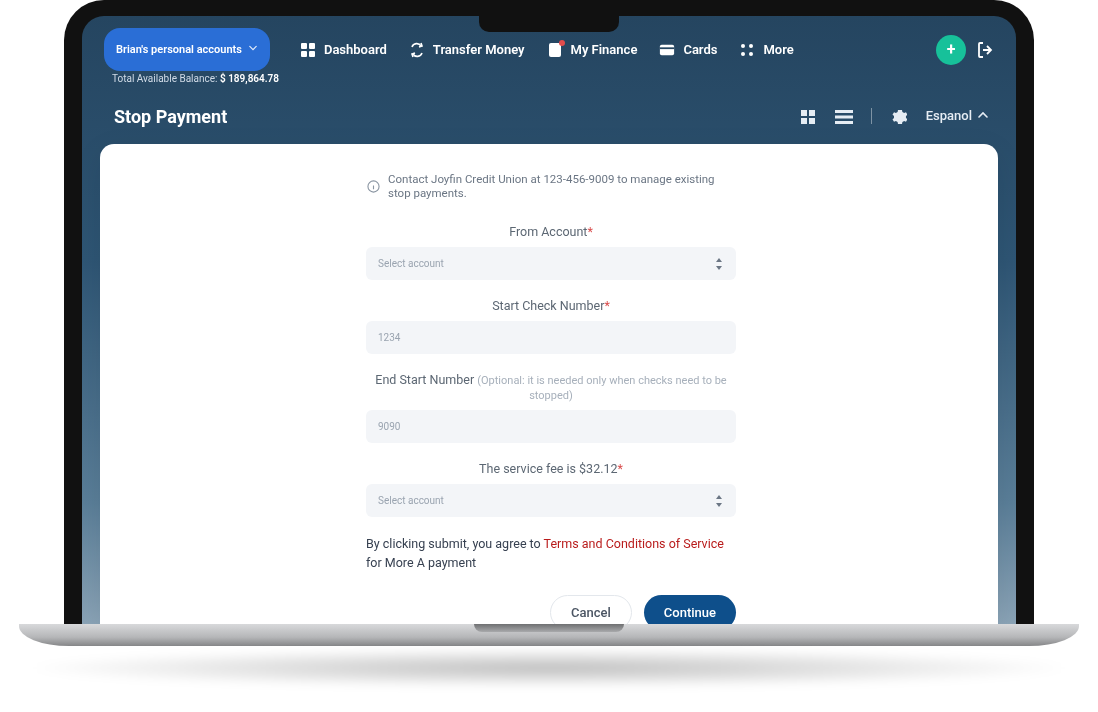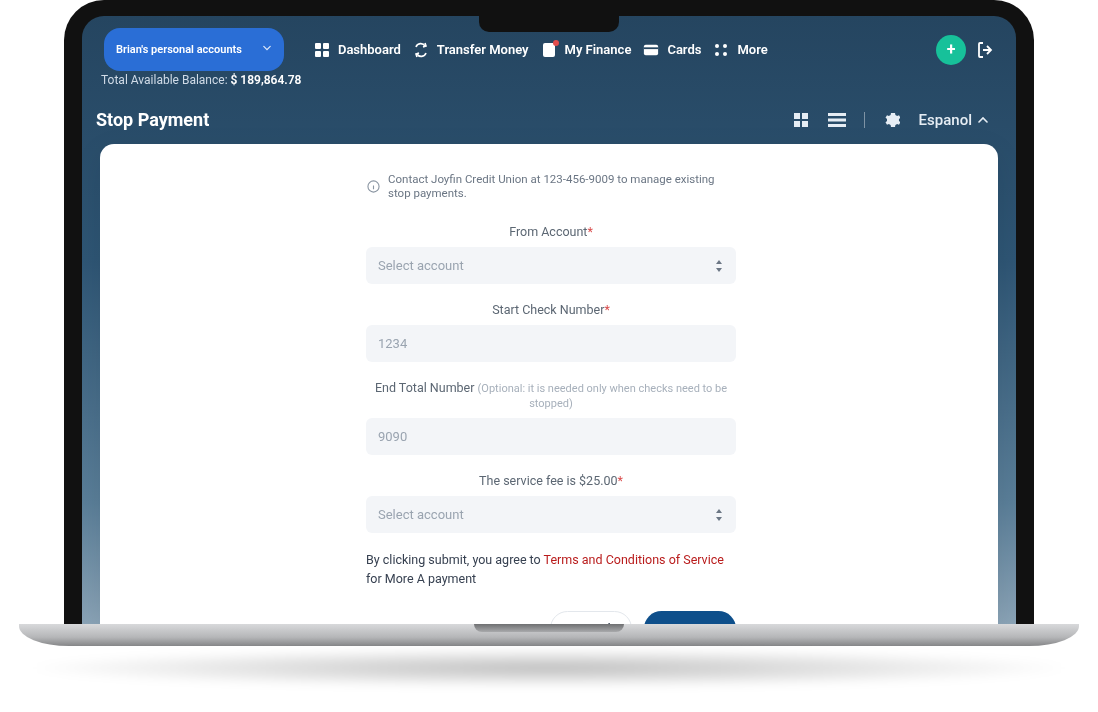--- a/index.html
+++ b/index.html
@@ -84,75 +84,75 @@
     gap: 10px;
   }
   .account-pill {
     background: #2a6ed6;
     border-radius: 16px;
     padding: 15px 12px;
     font-size: 11px;
     font-weight: 600;
     display: flex;
     align-items: flex-start;
-    gap: 20px;
+    gap: 6px;
     white-space: nowrap;
   }
   .account-pill .plus {
     width: 10px; height:10px; display:inline-flex; align-items:center; justify-content:center;
     font-size:10px; opacity:.85;
   }
   .nav-items {
     display: flex;
     align-items: center;
-    gap: 12px;
+    gap: 22px;
     margin-left: 20px;
   }
   .nav-item {
     display: flex;
     align-items: center;
     gap: 8px;
     font-weight: 600;
     font-size: 13px;
     white-space: nowrap;
     cursor: pointer;
   }
   .nav-item .ic { width:16px; height:16px; display:flex; align-items:center; justify-content:center; }
   .spacer { flex: 1; }
   .fab {
     width: 30px; height:30px; border-radius:50%; background:#17c19a;
     display:flex; align-items:center; justify-content:center; color:#fff; font-weight:700; font-size:16px;
     cursor:pointer;
   }
   .logout-ic { width:18px; height:18px; display:flex; align-items:center; justify-content:center; cursor:pointer; }
   .balance-line {
-    padding: 2px 22px 0 19px;
+    padding: 2px 22px 0 30px;
     color: #d0dbe7;
-    font-size: 12px;
+    font-size: 10px;
   }
   .balance-line .amt { color:#fff; font-weight:600; }
 
   
   .page-title-row {
     display:flex;
     align-items:center;
-    padding: 22px 28px 18px 14px;
+    padding: 22px 28px 18px 32px;
     color:#fff;
   }
   .page-title {
     font-size: 18px;
     font-weight: 700;
   }
   .title-actions {
     margin-left:auto;
     display:flex;
-    align-items:center;
+    align-items:flex-start;
     gap: 18px;
     color:#e6edf4;
-    font-size:15px;
+    font-size:13px;
   }
   .title-actions .ic { width:18px; height:18px; display:flex; align-items:center; justify-content:center; cursor:pointer; }
   .vdiv { width:1px; height:16px; background: rgba(255,255,255,.4); }
   .lang { display:flex; align-items:center; gap:6px; cursor:pointer; font-weight:500; }
 
   
   .card {
     position:absolute;
     left: 18px; right: 18px;
     top: 128px;
@@ -183,21 +183,21 @@
     text-align:center;
   }
   .label .req { color:#d94a4a; }
   .label .hint { color:#a7b0bb; font-size:11px; }
   .control {
     width:100%;
     background:#f3f5f8;
     border:none;
     border-radius:6px;
     padding: 11px 36px 11px 12px;
-    font-size:13px;
+    font-size:10px;
     color:#374151;
     position:relative;
   }
   .control::placeholder { color:#9aa4b0; }
   .select-wrap { position:relative; }
   .select-caret {
     position:absolute; right:12px; top:50%; transform:translateY(-50%);
     width:10px; height:14px; display:flex; flex-direction:column; align-items:center; justify-content:center;
     color:#6b7684;
   }
@@ -386,29 +386,29 @@
 
           <div class="field">
             <label class="label">
               <span>Start Check Number</span><span class="req">*</span>
             </label>
             <input class="control" placeholder="1234" style="">
           </div>
 
           <div class="field">
             <label class="label">
-              <span>End Total Number</span>
+              <span>End Start Number</span>
               <span class="hint">(Optional: it is needed only when checks need to be stopped)</span>
             </label>
             <input class="control" placeholder="9090" style="">
           </div>
 
           <div class="field">
             <label class="label">
-              <span>The service fee is $25.00</span><span class="req">*</span>
+              <span>The service fee is $32.12</span><span class="req">*</span>
             </label>
             <div class="select-wrap">
               <input class="control" readonly="" placeholder="Select account" style="">
               <span class="select-caret">
                 <svg width="8" height="12" viewBox="0 0 8 12" fill="#6b7684">
                     <path d="M4 0L7 4H1z"></path>
                     <path d="M4 12L1 8h6z"></path>
                   </svg>
               </span>
             </div>

